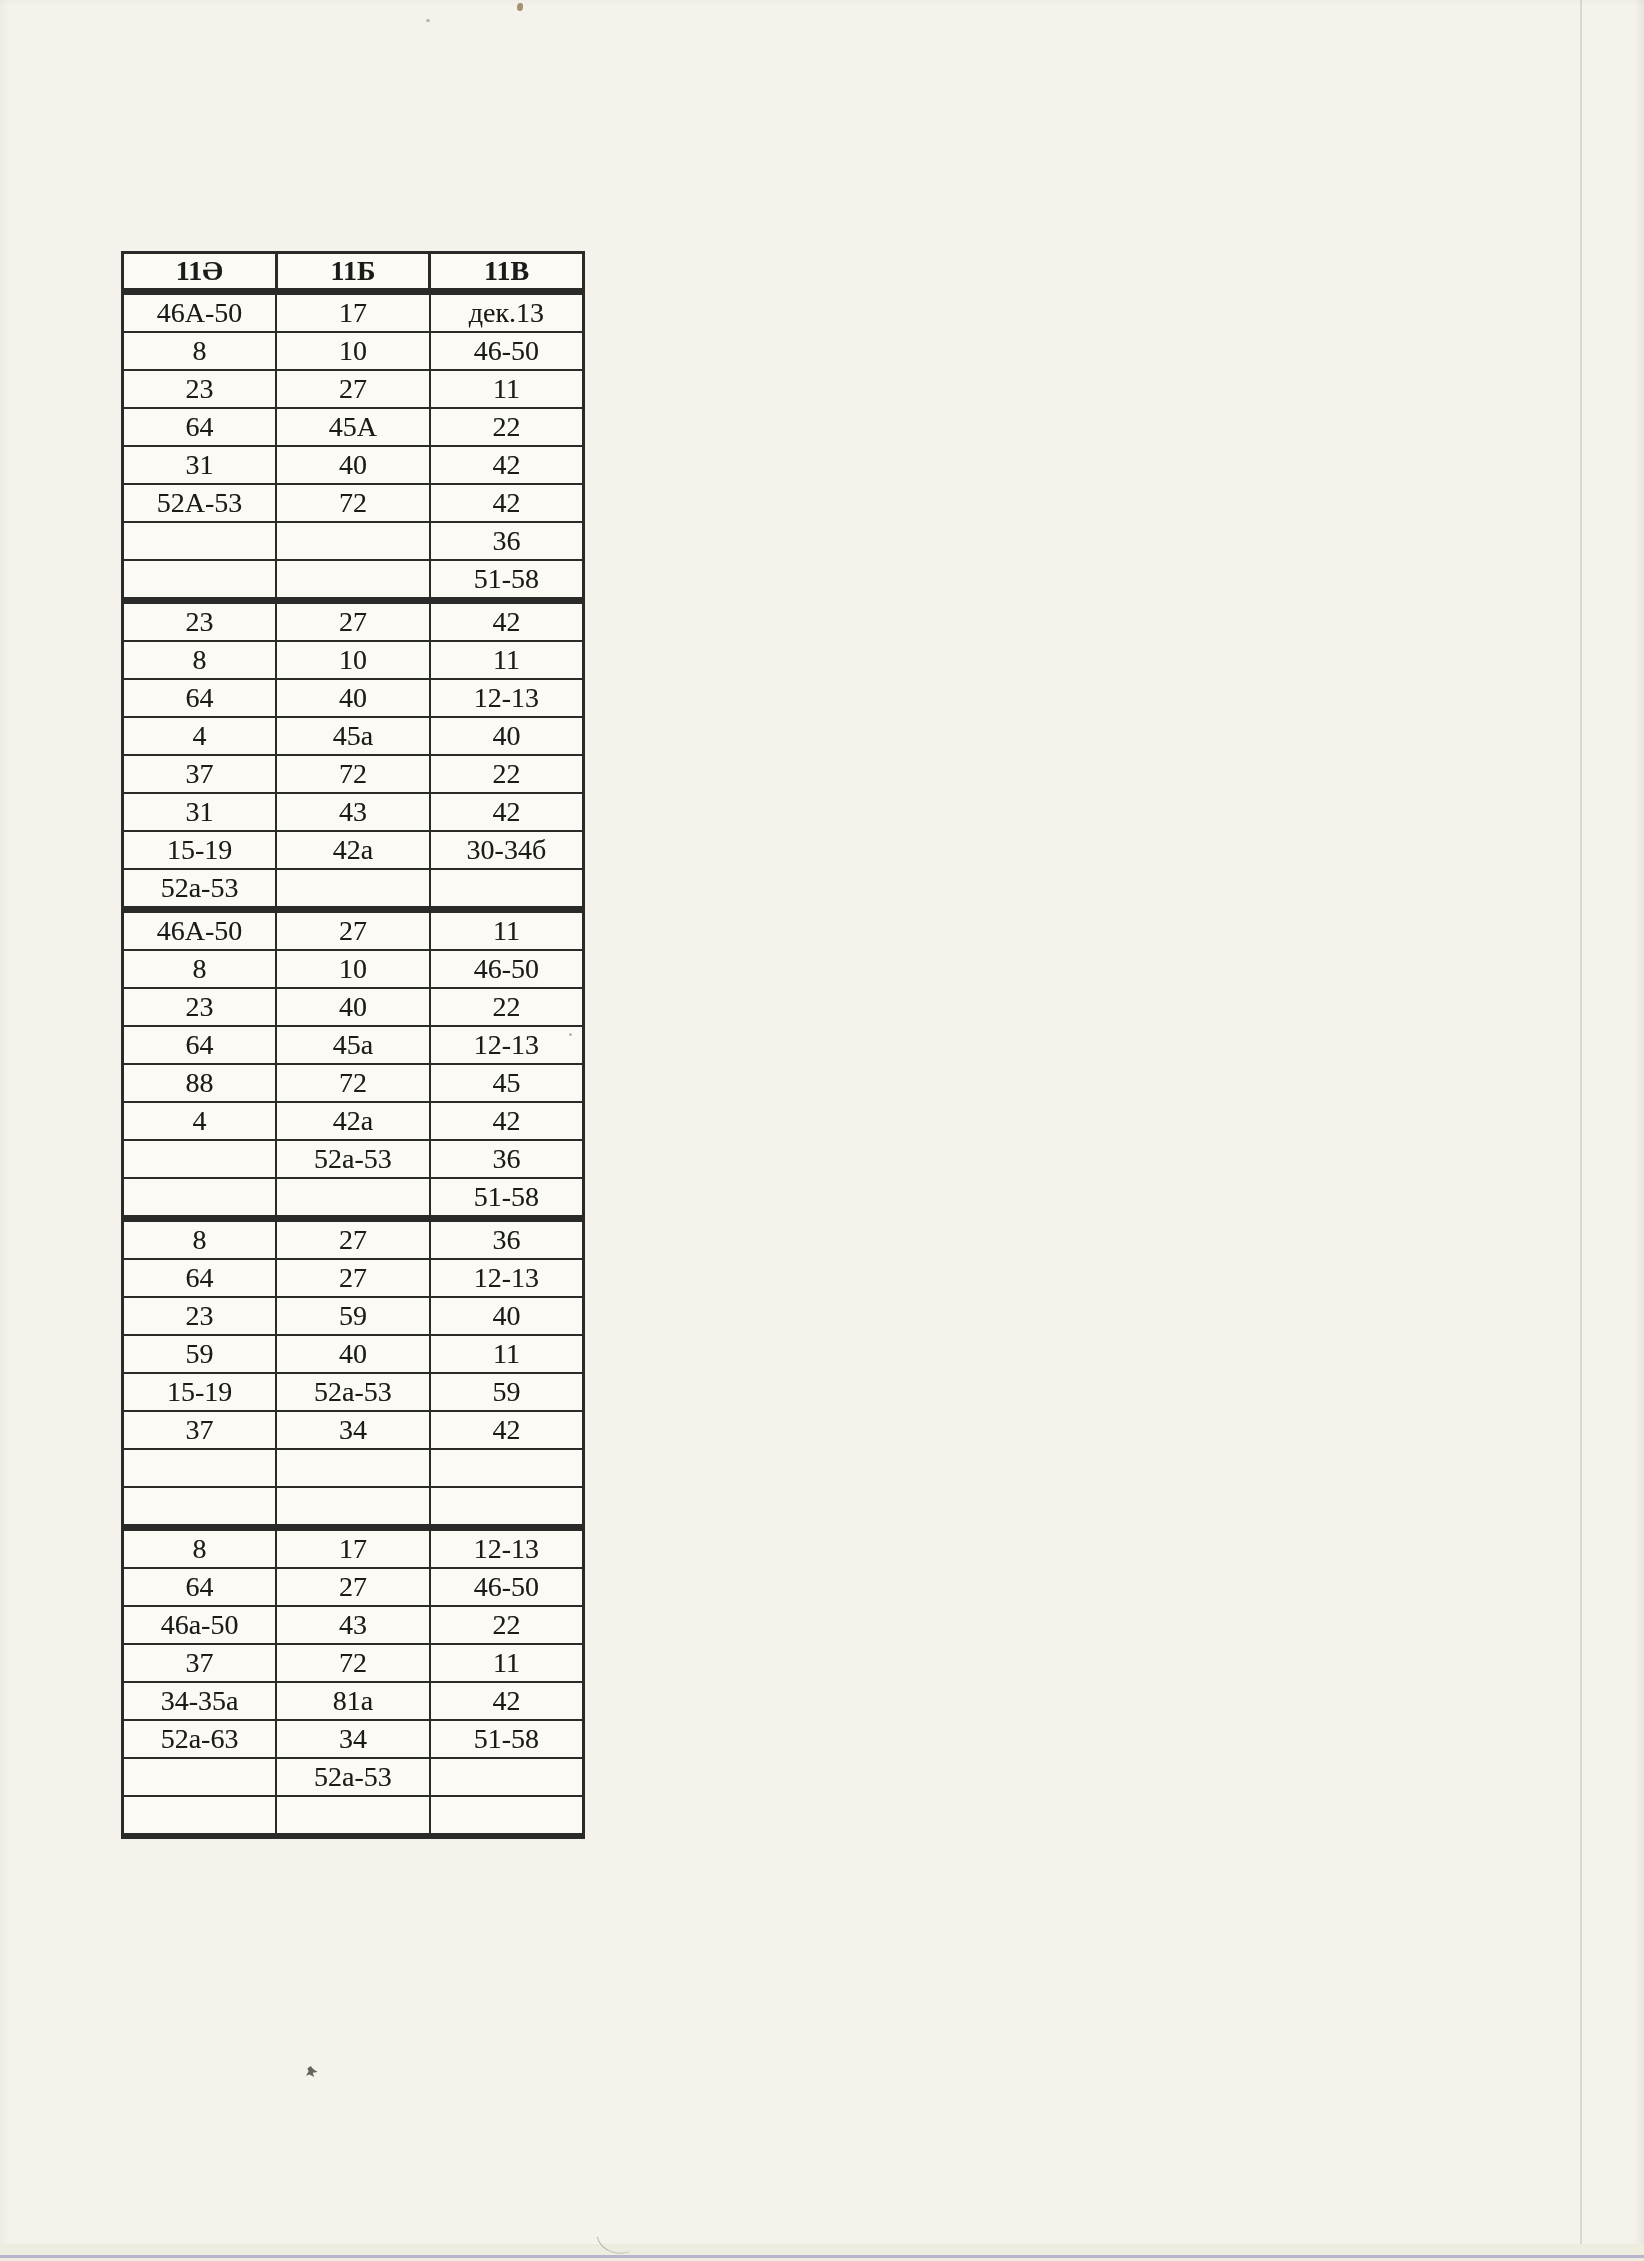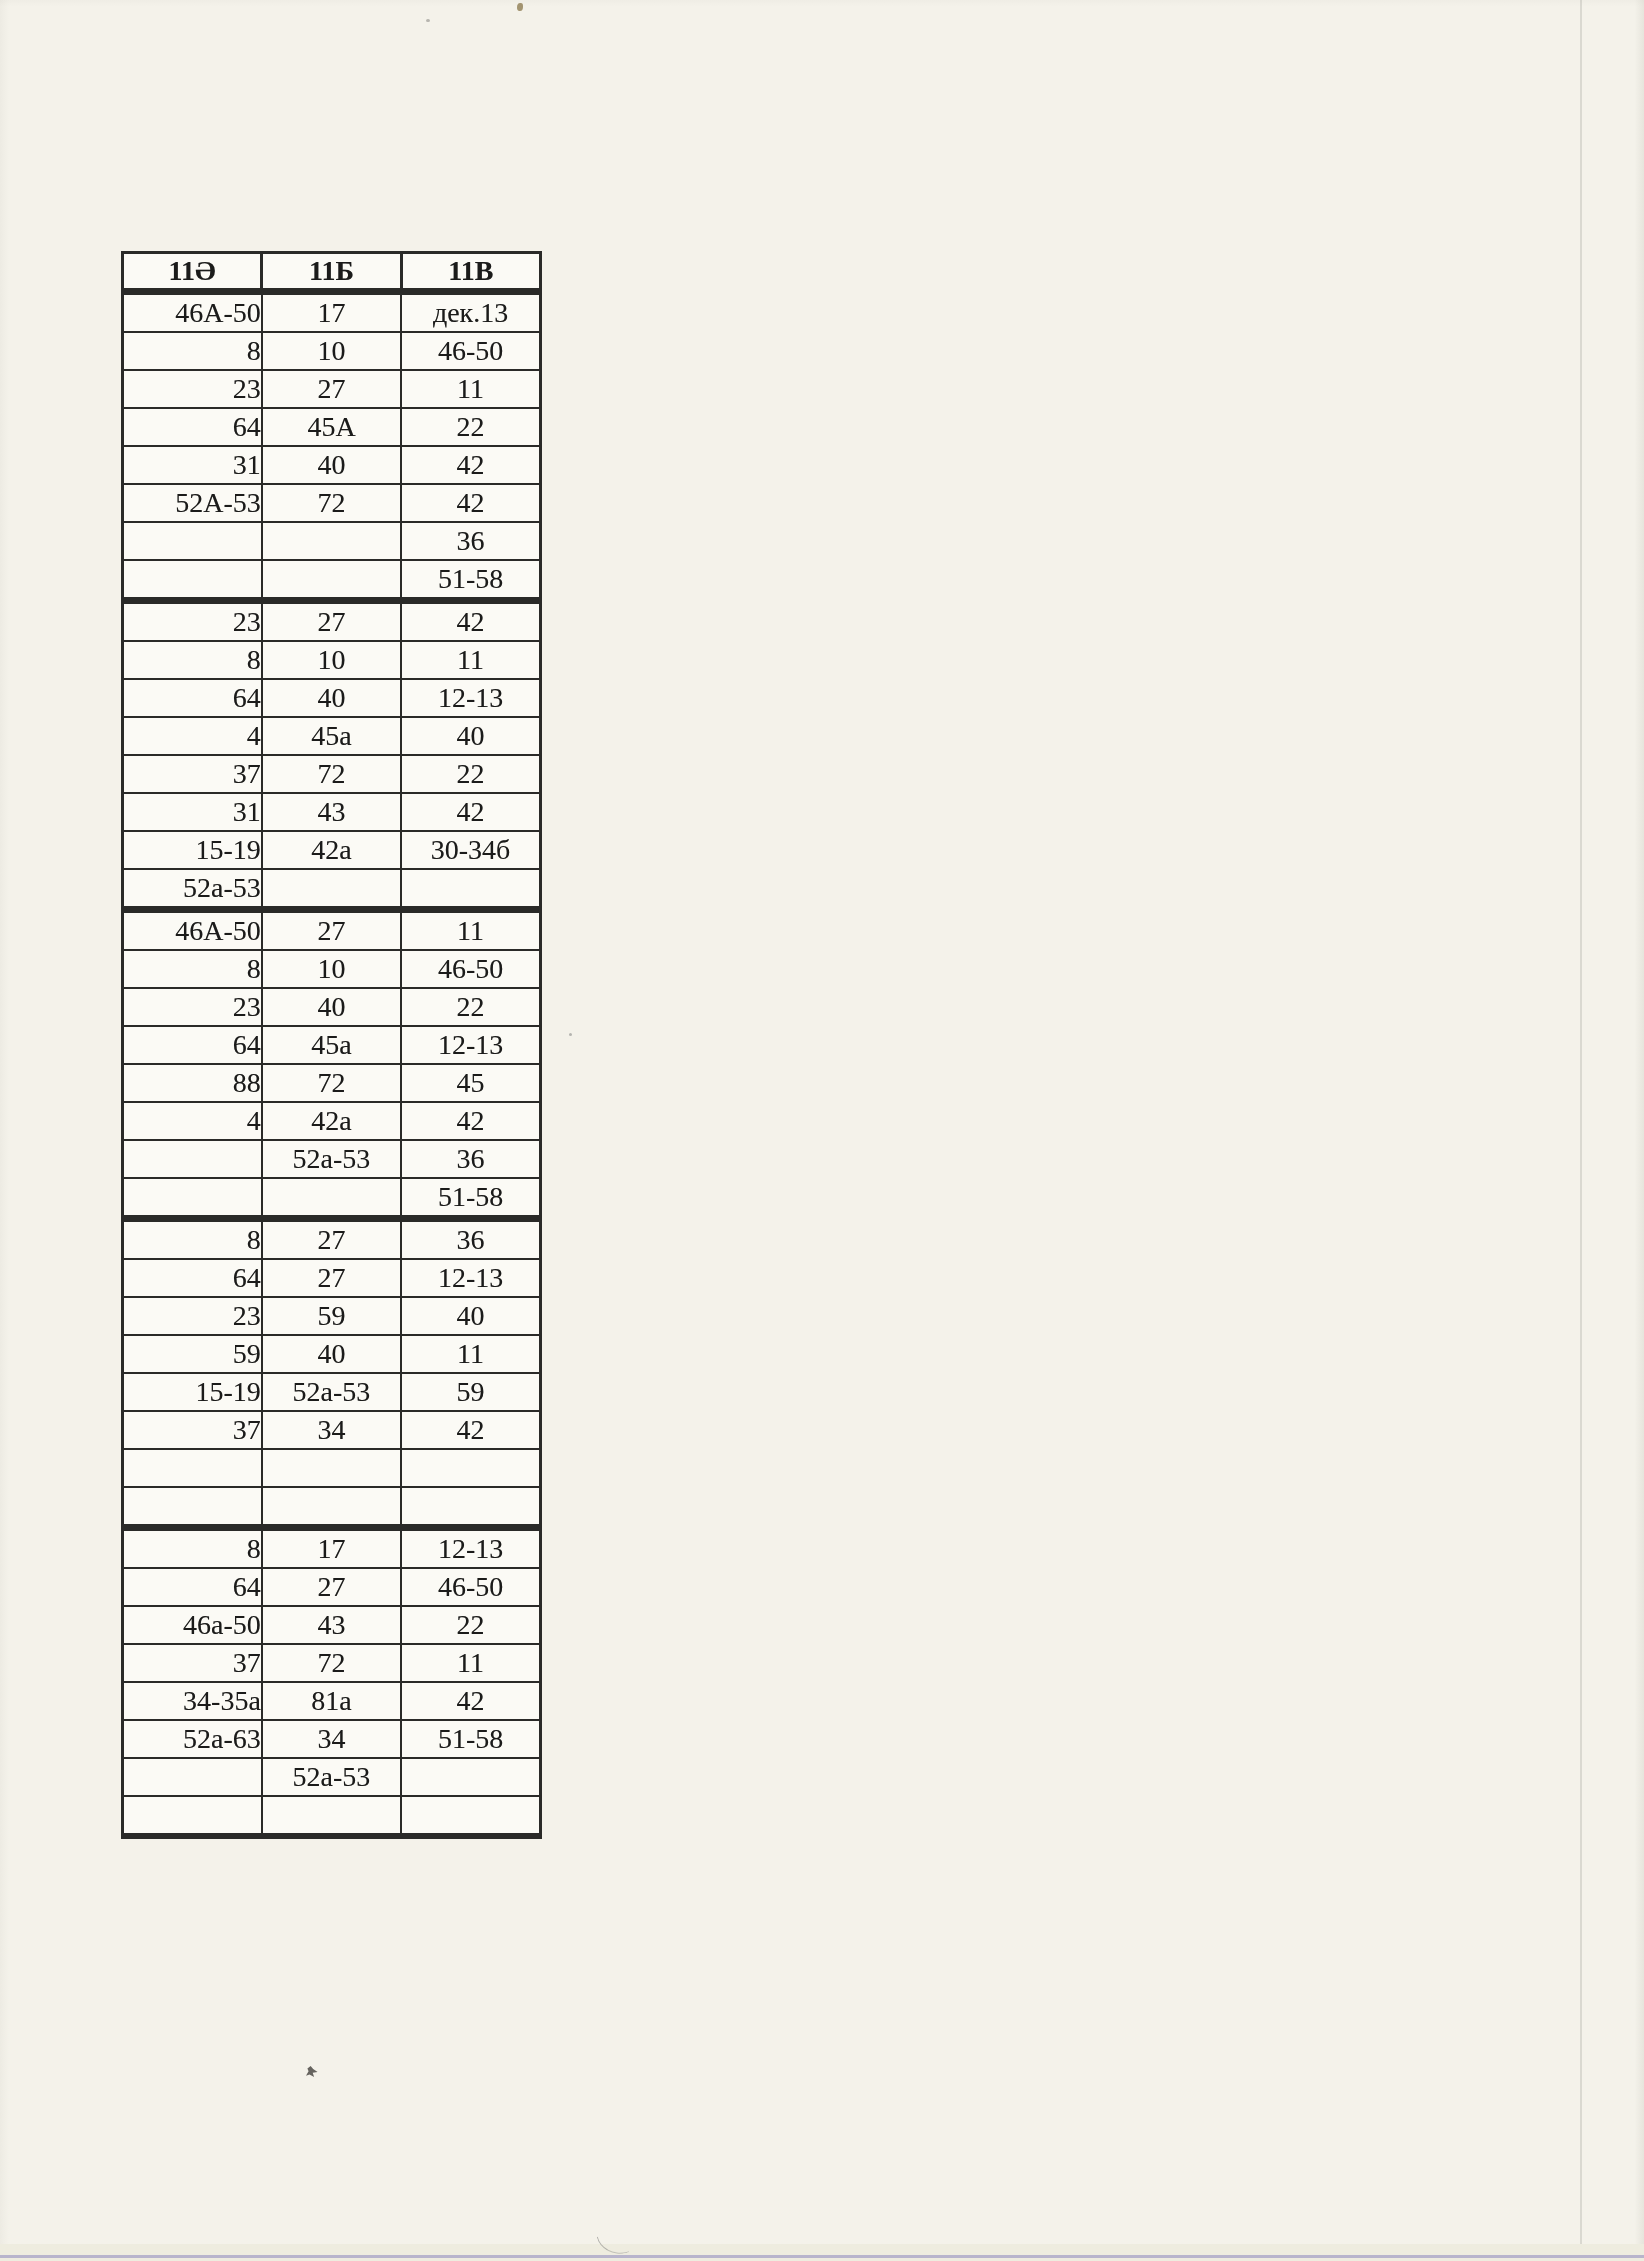--- a/index.html
+++ b/index.html
@@ -28,21 +28,21 @@
     background:
       linear-gradient(to left, rgba(195,193,184,0.30), rgba(195,193,184,0) 10.3px),
       linear-gradient(to right, rgba(205,203,195,0.18), rgba(205,203,195,0) 9px),
       linear-gradient(to bottom, rgba(210,208,200,0.15), rgba(210,208,200,0) 6.4px);
   }
 
   table.grid {
     position: absolute;
     left: 121px;
     top: 251px;
-    width: 421px;
+    width: 464px;
     table-layout: fixed;
     border-collapse: collapse;
     background: var(--cell-background, #fbfaf5);
     color: var(--text, #1b1b1a);
     text-shadow: 0 0 0.6px rgba(20,20,20,0.35);
   }
   table.grid th {
     height: 34px;
     font-size: 28px;
     font-weight: bold;
@@ -54,21 +54,21 @@
   }
   table.grid td {
     height: 36px;
     font-size: 28px;
     text-align: center;
     vertical-align: middle;
     border: 2.6px solid var(--grid-line, #2a2a28);
     padding: 0;
     line-height: 1;
   }
-  table.grid td:first-child { border-left-width: 3.2px; text-align: right; }
+  table.grid td:first-child { border-left-width: 3.2px; }
   table.grid td:last-child { border-right-width: 3.2px; margin-left: 40px; }
   table.grid tr.section-start td { border-top: 7.7px solid var(--grid-line, #2a2a28); }
   table.grid tr:last-child td { border-bottom: 6.4px solid var(--grid-line, #2a2a28); }
 
   
   .scan-vline {
     position: absolute;
     left: 1580px;
     top: 0;
     width: 1.9px;

